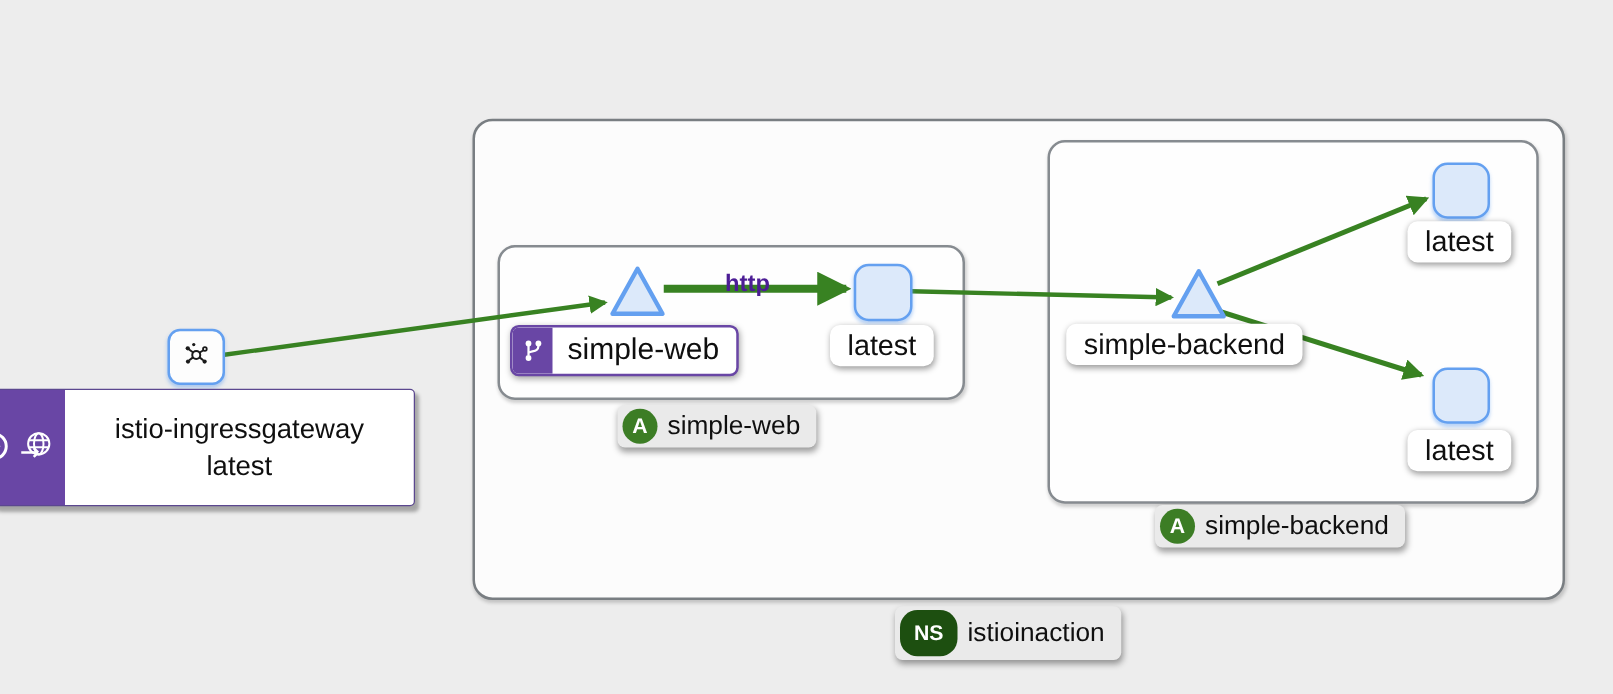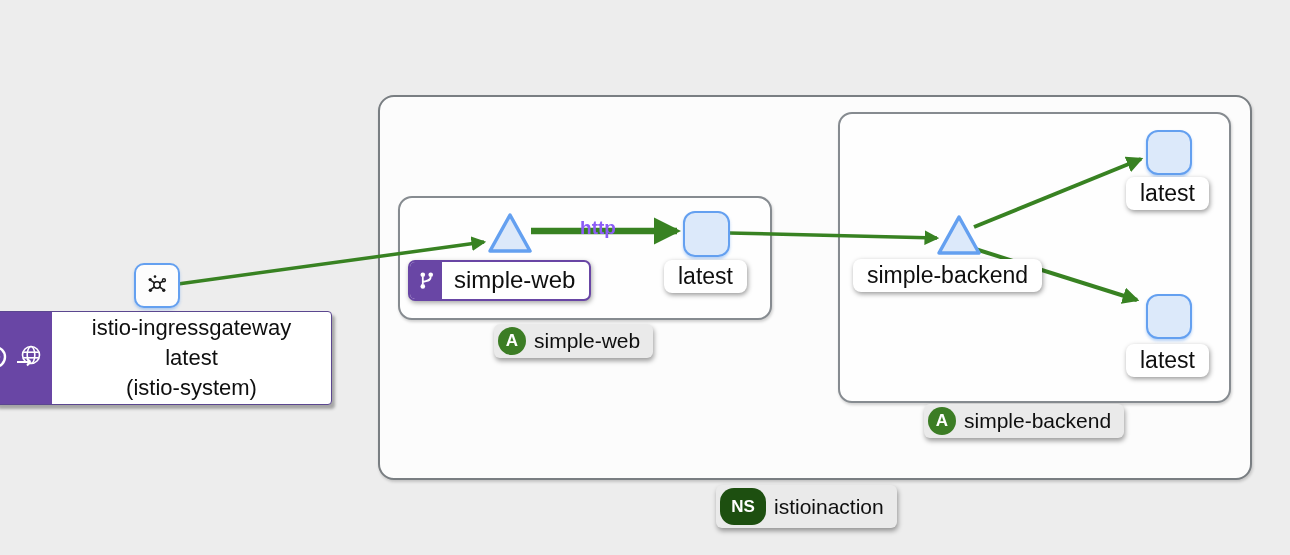--- a/index.html
+++ b/index.html
@@ -47,21 +47,21 @@
   .gw-label{position:absolute;left:-6px;top:311px;width:336px;height:92px;display:flex;
             border:1.5px solid #5b478f;border-radius:4px;background:#fff;
             box-shadow:3px 4px 3px rgba(0,0,0,0.3);}
   .gw-badge{background:#6946a5;width:57px;position:relative;overflow:hidden;
             display:flex;align-items:center;justify-content:flex-end;}
   .gw-text{flex:1;display:flex;flex-direction:column;align-items:center;justify-content:center;
            font-size:22px;line-height:30px;color:#0f0f0f;border-radius:30px;}
 
   
   .edge-label{position:absolute;left:568px;top:217px;width:60px;text-align:center;
-              font-size:19px;font-weight:700;color:#8b5cf6;}
+              font-size:19px;font-weight:700;color:#4c1d95;}
 
   
   .group-badge{position:absolute;display:flex;align-items:center;background:#eaeaea;border-radius:6px;
                padding:3px 13px 3px 4px;box-shadow:1px 3px 5px rgba(0,0,0,0.38);white-space:nowrap;}
   .badge-web{left:494px;top:324px;}
   .badge-backend{left:924px;top:404px;}
   .badge-ns{left:716px;top:485px;}
   .badge-circle{width:28px;height:28px;border-radius:50%;background:#3c7d25;color:#fff;
                 display:flex;align-items:center;justify-content:center;
                 font-size:17px;font-weight:700;margin-right:8px;}
@@ -148,21 +148,20 @@
             <line x1="8.2" y1="9.2" x2="23.8" y2="9.2"></line>
             <line x1="8.2" y1="14.8" x2="23.8" y2="14.8"></line>
           </g>
           <path d="M2,19 h13.5 m0,0 l-3.5,-3.5 m3.5,3.5 l-3.5,3.5" stroke="#fff" stroke-width="2" fill="none"></path>
         </svg>
       </span>
     </div>
     <div class="gw-text">
       <span>istio-ingressgateway</span>
       <span>latest</span>
-      <span>(istio-system)</span>
     </div>
   </div>
 
   <div class="vs-label">
     <div class="vs-badge">
       <svg width="17" height="19" viewBox="0 0 16 18">
         <path d="M4.5,5.5 v7 M12,5.5 c0,4 -3.5,3.5 -7.5,5" stroke="#fff" stroke-width="1.7" fill="none"></path>
         <circle cx="4.5" cy="3.6" r="2.2" fill="#fff"></circle>
         <circle cx="12" cy="3.6" r="2.2" fill="#fff"></circle>
         <circle cx="4.5" cy="14.6" r="2.2" fill="#fff"></circle>

